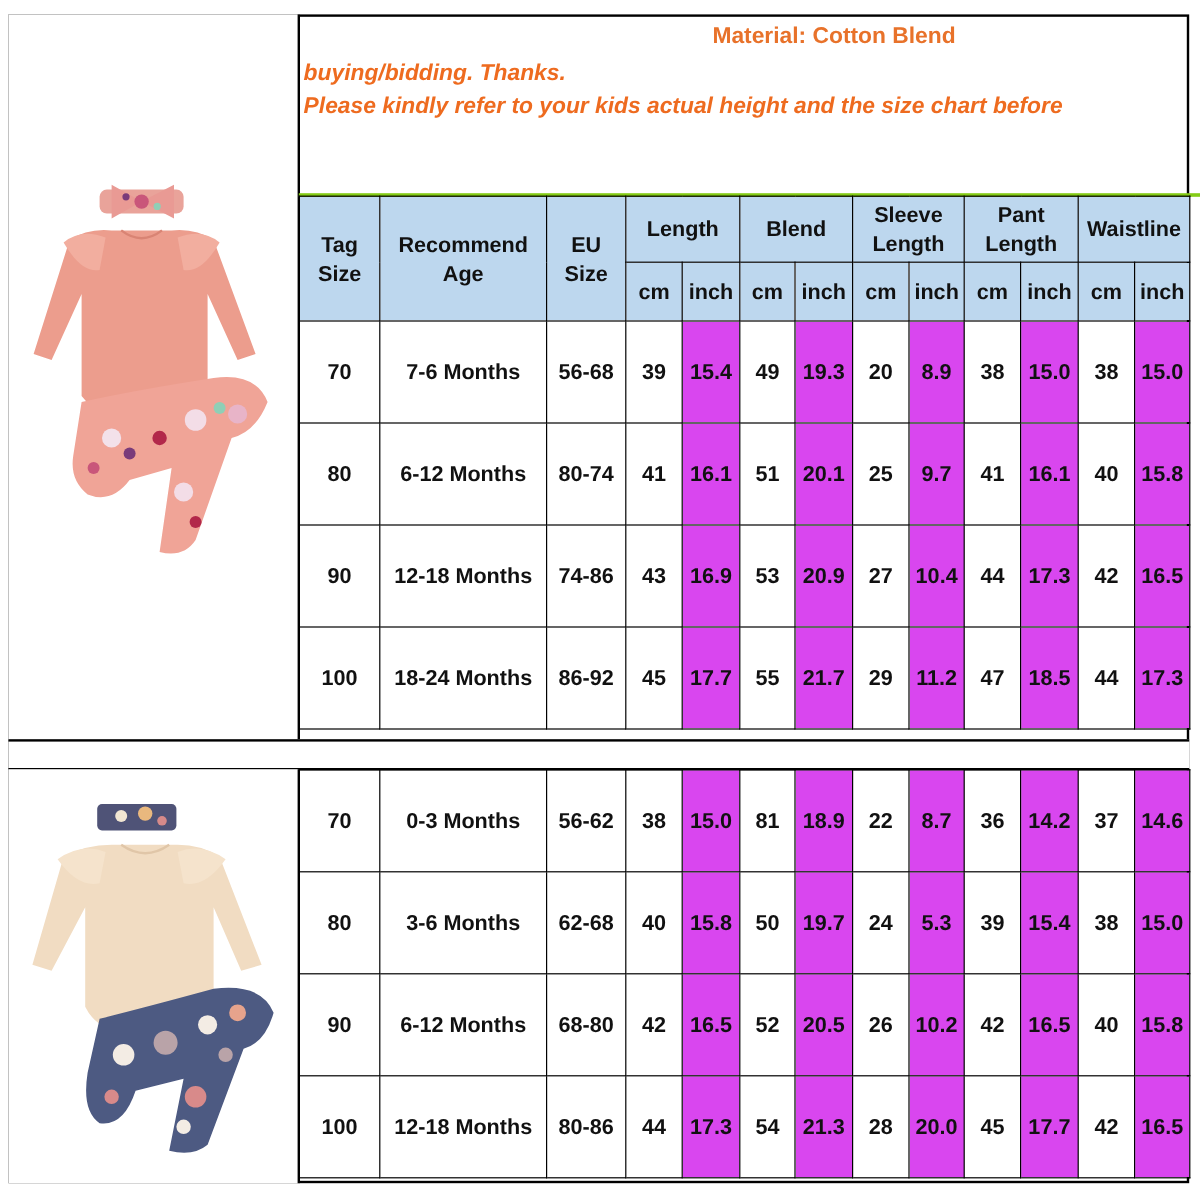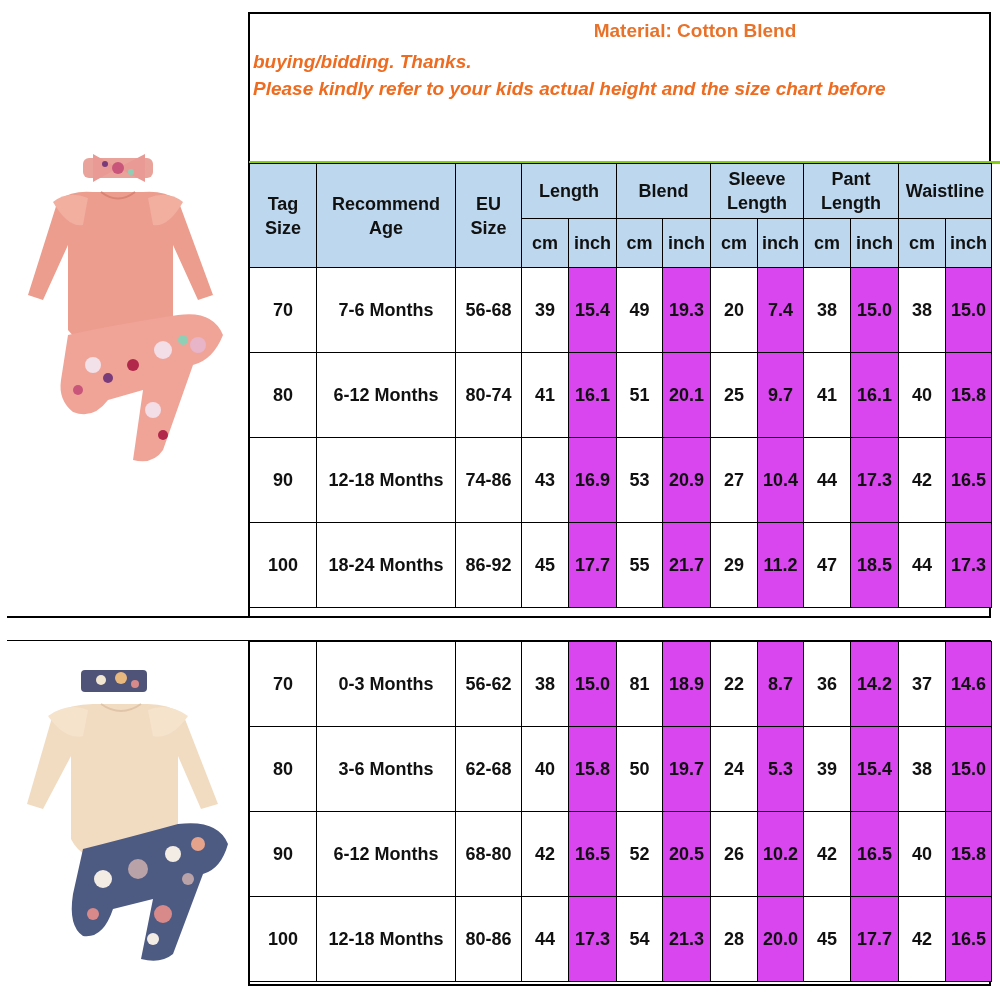--- a/index.html
+++ b/index.html
@@ -130,21 +130,21 @@
   <tbody>
     <tr class="data">
       <td>70</td>
       <td>7-6 Months</td>
       <td>56-68</td>
       <td>39</td>
       <td class="inch">15.4</td>
       <td>49</td>
       <td class="inch">19.3</td>
       <td>20</td>
-      <td class="inch">7.4</td>
+      <td class="inch">8.9</td>
       <td>38</td>
       <td class="inch">15.0</td>
       <td>38</td>
       <td class="inch">15.0</td>
     </tr>
     <tr class="data">
       <td>80</td>
       <td>6-12 Months</td>
       <td>80-74</td>
       <td>41</td>

